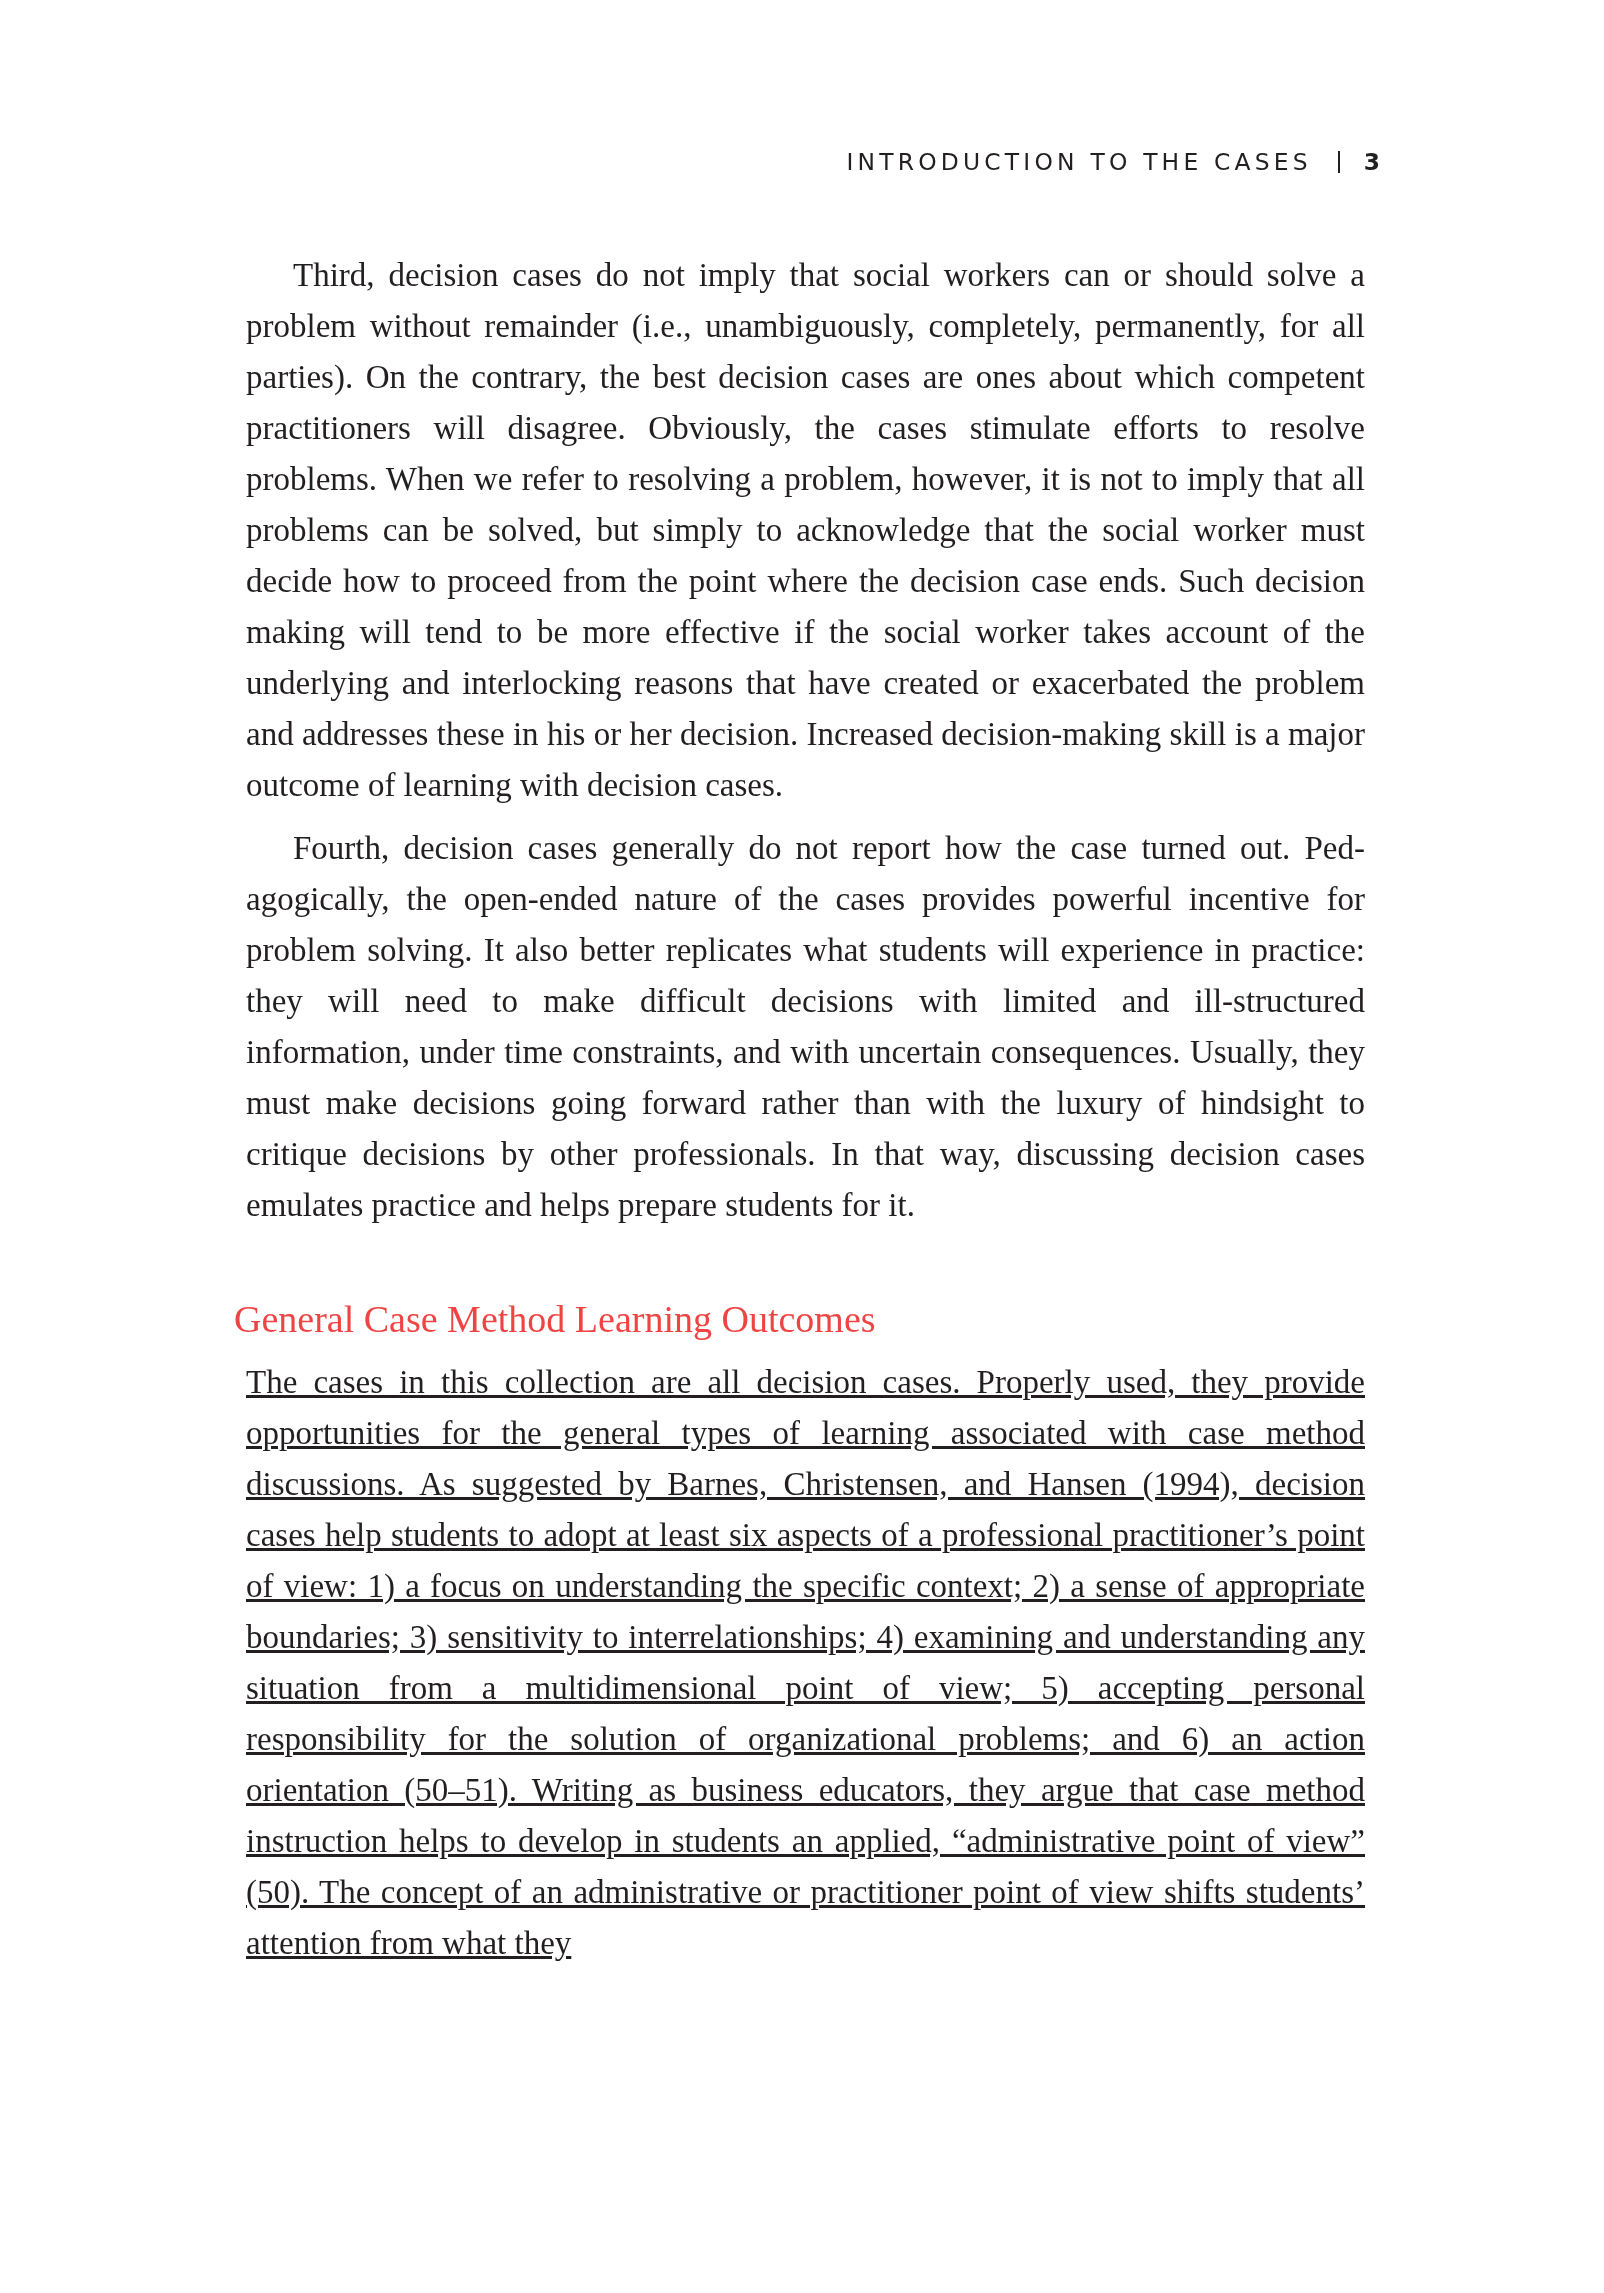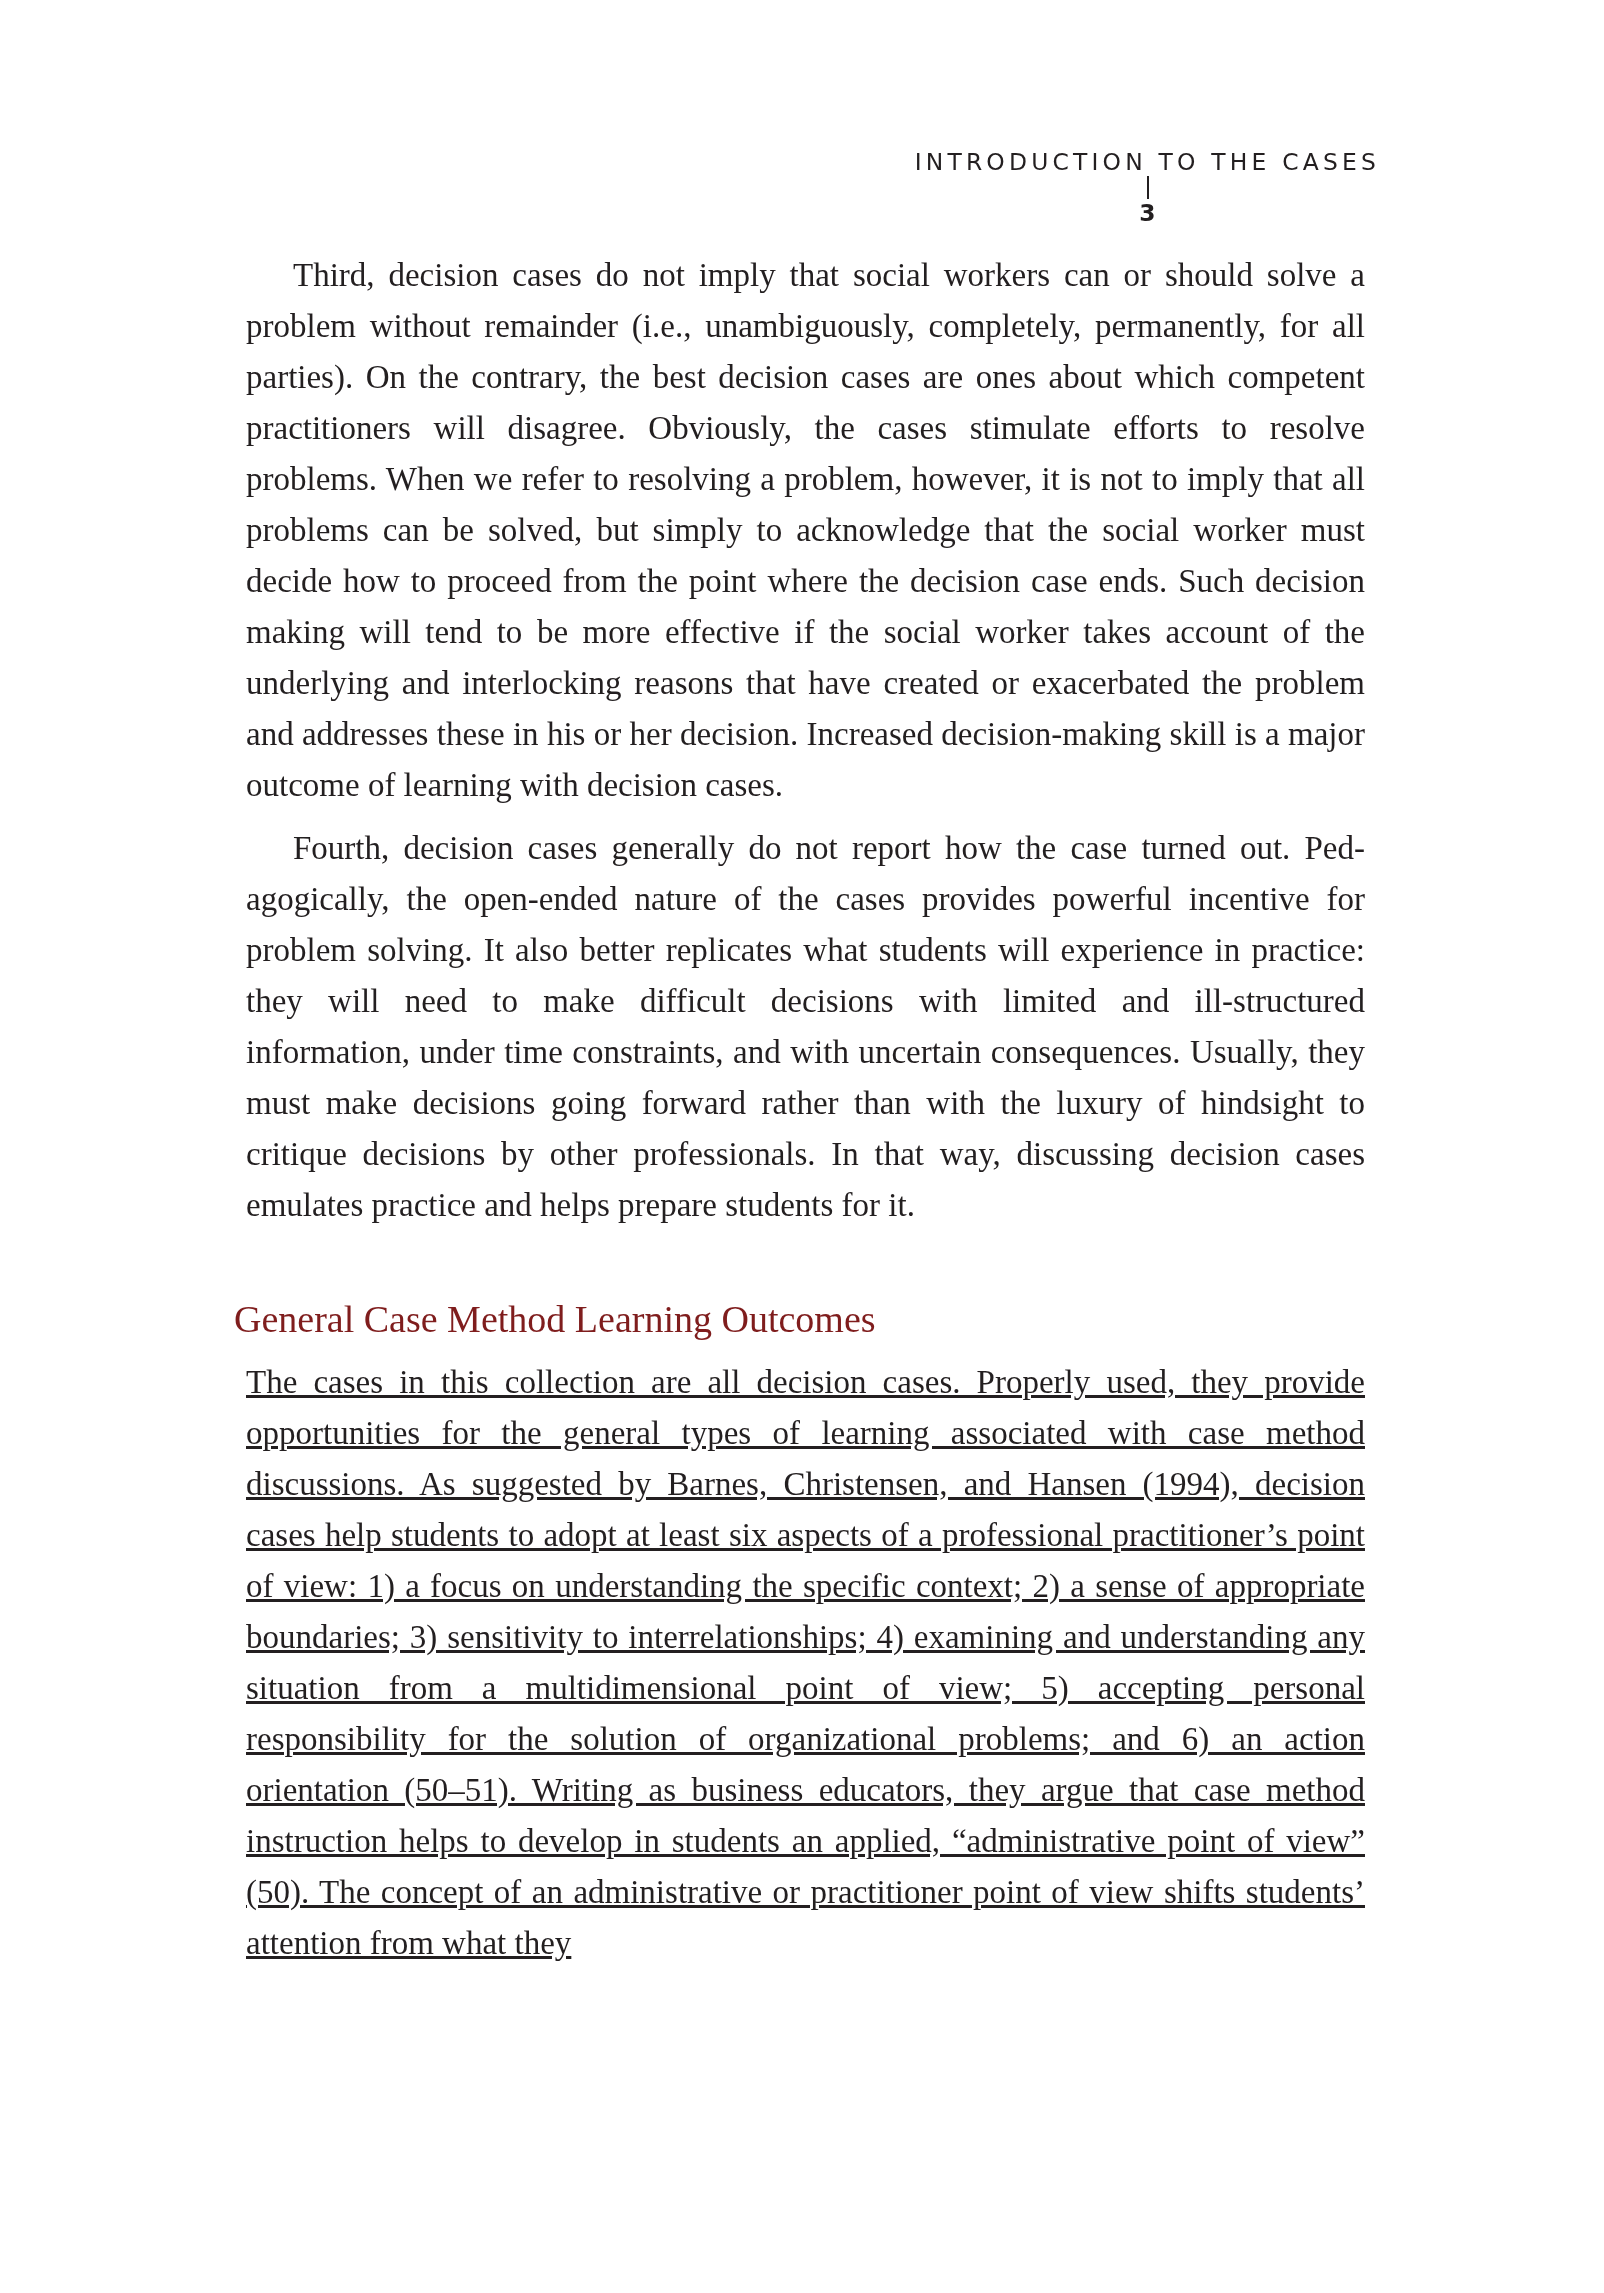--- a/index.html
+++ b/index.html
@@ -18,21 +18,20 @@
     position: absolute;
     top: 148px;
     right: 225px;
     font-family: "DejaVu Sans", "Liberation Sans", sans-serif;
     font-size: 23.4px;
     letter-spacing: 4.2px;
     color: #231f20;
     display: flex;
     align-items: center;
     white-space: nowrap;
-    flex-direction: column;
   }
   .running-head .sep {
     display: inline-block;
     width: 1.9px;
     height: 22.5px;
     background: #231f20;
     margin: 0 24px 0 26px;
   }
   .running-head .folio {
     font-weight: bold;
@@ -57,21 +56,21 @@
   .text-block p.no-indent {
     text-indent: 0;
     text-decoration: underline;
   }
   .text-block h2 {
     font-family: "Liberation Serif", "DejaVu Serif", serif;
     font-weight: normal;
     font-size: 38px;
     line-height: 51px;
     margin: 63px 0 7.5px 0;
-    color: #7f1d1d;
+    color: #ef4444;
   }
 </style>
 </head>
 <body>
 
 <div class="running-head">
   <span>INTRODUCTION TO THE CASES</span>
   <span class="sep"></span>
   <span class="folio">3</span>
 </div>

